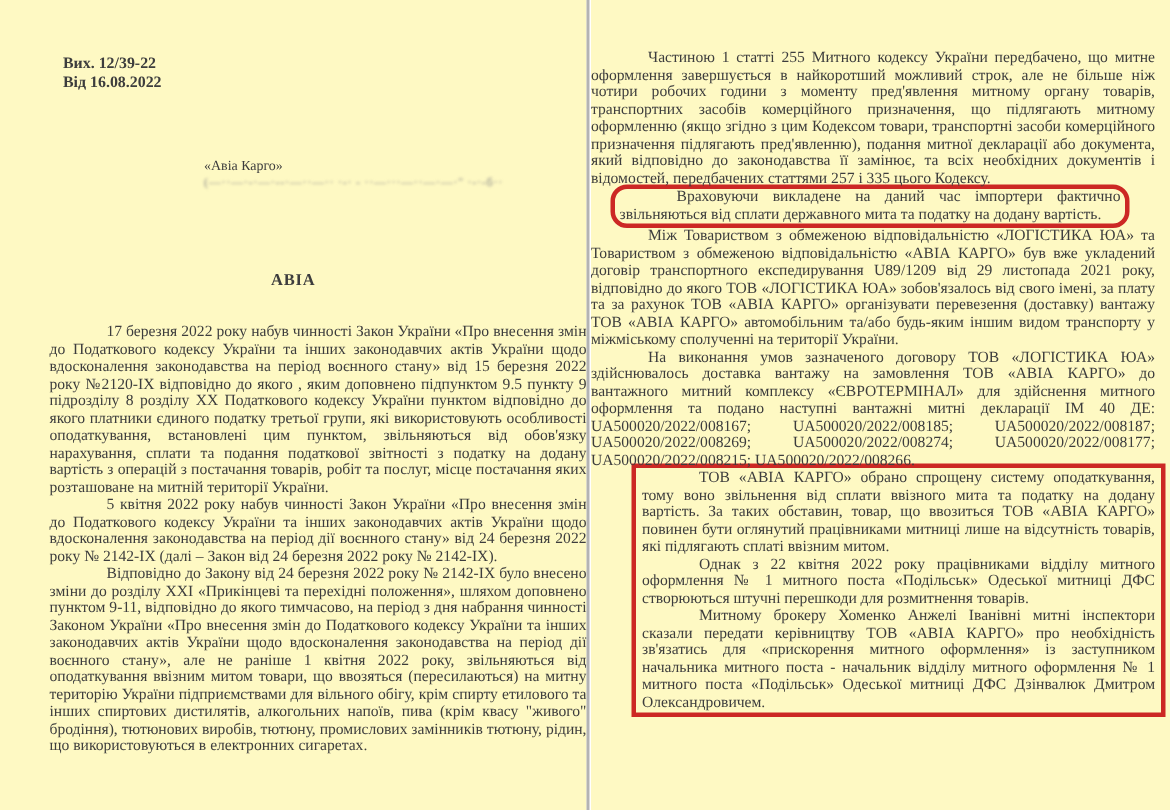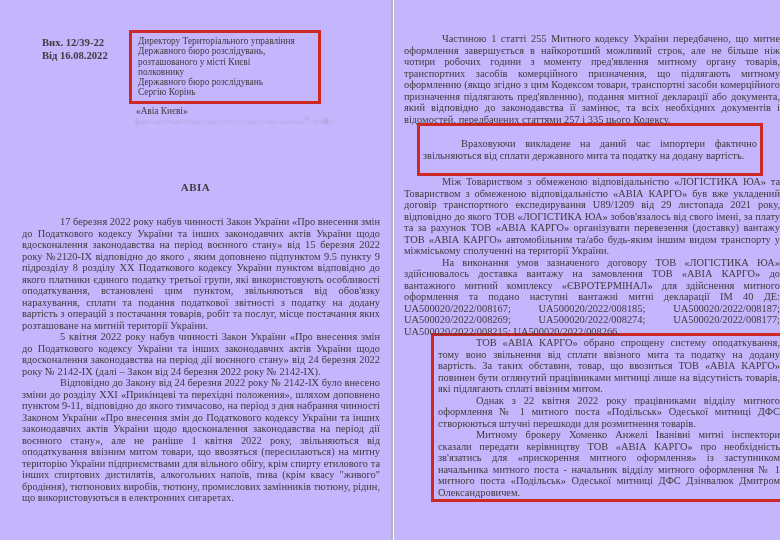--- a/index.html
+++ b/index.html
@@ -7,68 +7,60 @@
     --page-divider:#b3b3b3;
     --text:#3d3d3d;
   }
   *{box-sizing:border-box;}
   html,body{margin:0;padding:0;}
   body{
     width:780px;height:540px;overflow:hidden;position:relative;
     background:#ffffff;color:var(--text);
     font-family:"Liberation Serif","DejaVu Serif",serif;
   }
-  .page{position:absolute;top:0;height:540px;background:#c4b5fd;}
+  .page{position:absolute;top:0;height:540px;background:#fef9c3;}
   #page-left{left:0;width:391px;}
   #page-right{left:394px;width:386px;}
   .divider{position:absolute;left:391px;top:0;width:2px;height:540px;background:var(--page-divider);}
 
   
   .ref-block{position:absolute;left:42px;top:36px;font-weight:bold;font-size:10.6px;line-height:13px;white-space:nowrap;}
   .addr-box{
     position:absolute;left:129px;top:30px;width:192px;
     border:3px solid var(--highlight-border);
     padding:3px 6px;font-size:9.3px;line-height:10.3px;
   }
   .addr-box div{white-space:nowrap;}
   .applicant-block{position:absolute;left:136px;top:106px;font-size:9.3px;line-height:10.6px;}
   .redacted{filter:blur(1.2px);color:#8a8a8a;font-size:8px;letter-spacing:.5px;white-space:nowrap;}
   .title-block{position:absolute;left:0;top:181px;width:100%;text-align:center;font-size:11px;line-height:13px;}
   .title-main{font-weight:bold;letter-spacing:.5px;}
   .body-text{position:absolute;text-align:justify;font-size:10.4px;line-height:11.5px;}
-  #body1{left:22px;top:216px;width:358px;}
-  #body2{left:10px;top:33px;width:376px;}
+  #body1{left:33px;top:216px;width:358px;}
+  #body2{left:0;top:33px;width:376px;}
   .body-text p{margin:0;text-indent:38px;}
 
   
   .hl{border:3px solid var(--highlight-border);}
-  .hl-importers{margin:-2px 17px 0 13px;padding:12px 3px;}
+  .hl-importers{margin:-2px 17px 0 13px;padding:0 3px;border-radius:11px;}
   .hl-cargo{margin:-4px -7px 0 27px;padding:1px 4px;}
 </style>
 </head>
 <body>
 
 <div class="page" id="page-left">
 
   <div class="ref-block">
     <div>Вих. 12/39-22</div>
     <div>Від 16.08.2022</div>
   </div>
 
-  <div class="addr-box">
-    <div>Директору Територіального управління</div>
-    <div>Державного бюро розслідувань,</div>
-    <div>розташованого у місті Києві</div>
-    <div>полковнику</div>
-    <div>Державного бюро розслідувань</div>
-    <div>Сергію Корінь</div>
-  </div>
 
   <div class="applicant-block">
-    <div>«Авіа Києві»</div>
+    <div>«Авіа Карго»</div>
     <div class="redacted">(—··—·-·—·--·—··—·· ·-· - ··—···—··—·—·" ·-·-б··</div>
   </div>
 
   <div class="title-block">
     <div class="title-main">АВІА</div>
   </div>
 
   <div class="body-text" id="body1">
     <p>17 березня 2022 року набув чинності Закон України «Про внесення змін до Податкового кодексу України та інших законодавчих актів України щодо вдосконалення законодавства на період воєнного стану» від 15 березня 2022 року №2120-ІХ відповідно до якого , яким доповнено підпунктом 9.5 пункту 9 підрозділу 8 розділу ХХ Податкового кодексу України пунктом відповідно до якого платники єдиного податку третьої групи, які використовують особливості оподаткування, встановлені цим пунктом, звільняються від обов'язку нарахування, сплати та подання податкової звітності з податку на додану вартість з операцій з постачання товарів, робіт та послуг, місце постачання яких розташоване на митній території України.</p>
     <p>5 квітня 2022 року набув чинності Закон України «Про внесення змін до Податкового кодексу України та інших законодавчих актів України щодо вдосконалення законодавства на період дії воєнного стану» від 24 березня 2022 року № 2142-ІХ (далі – Закон від 24 березня 2022 року № 2142-ІХ).</p>

